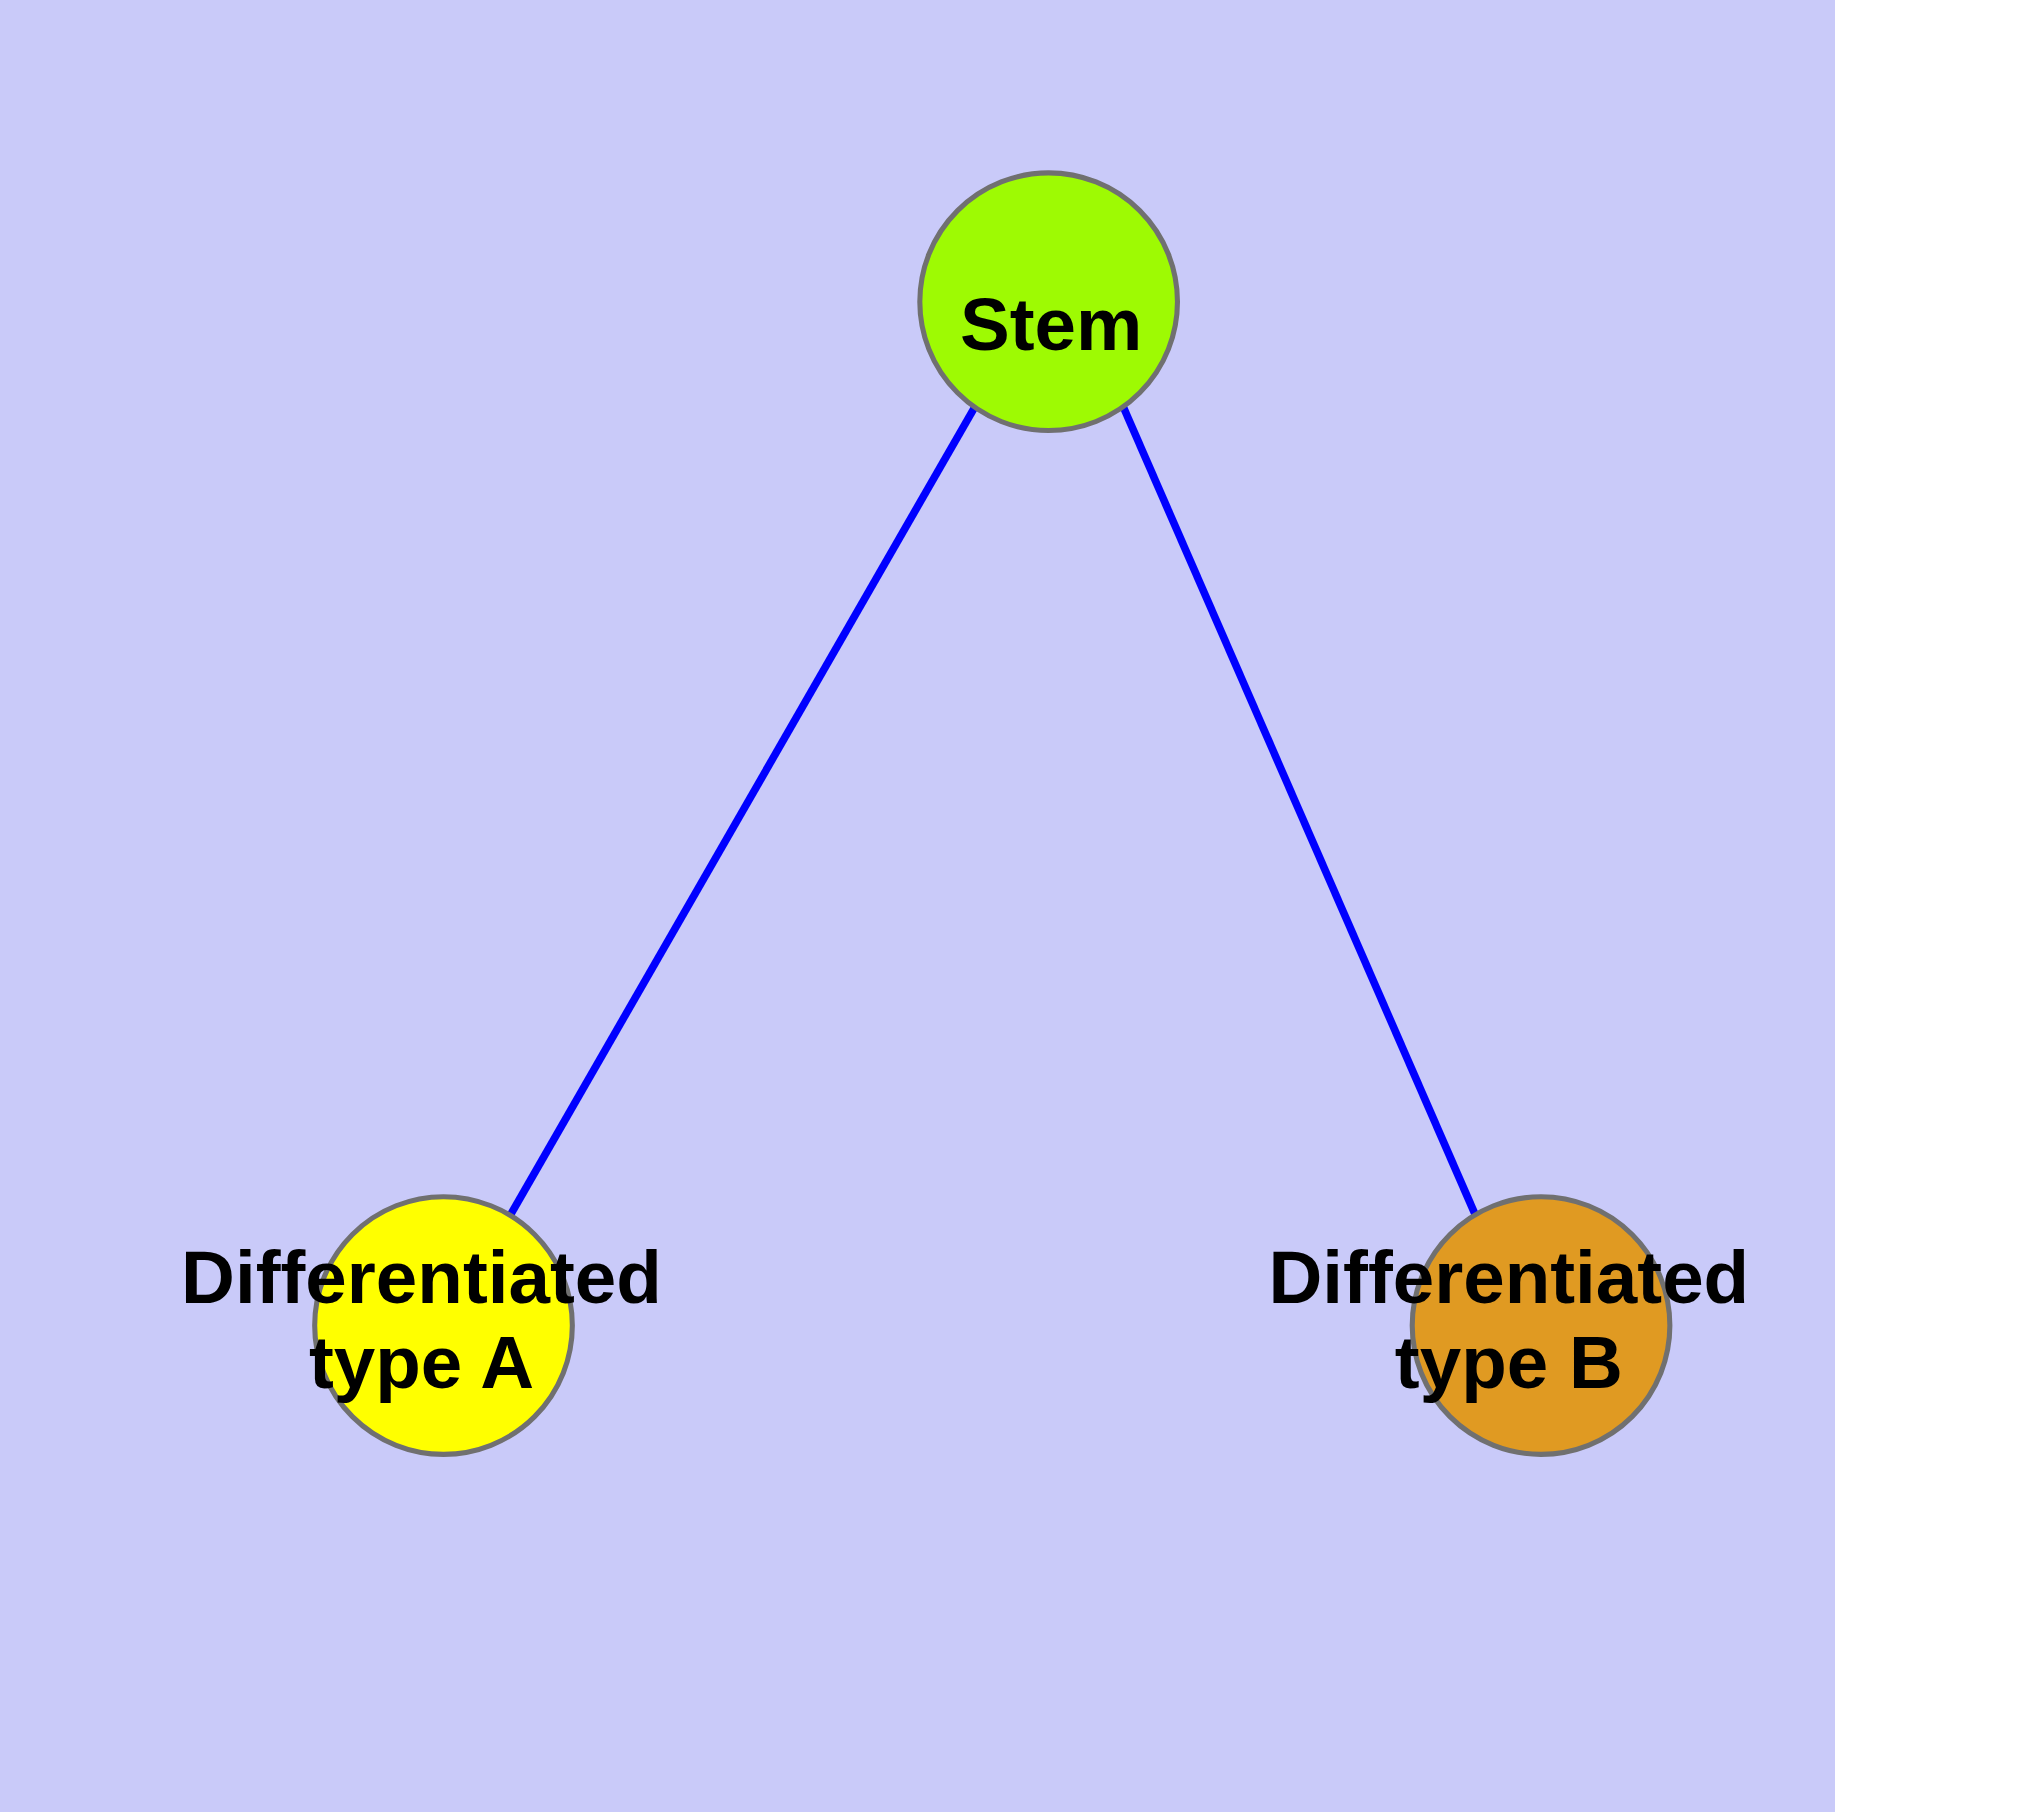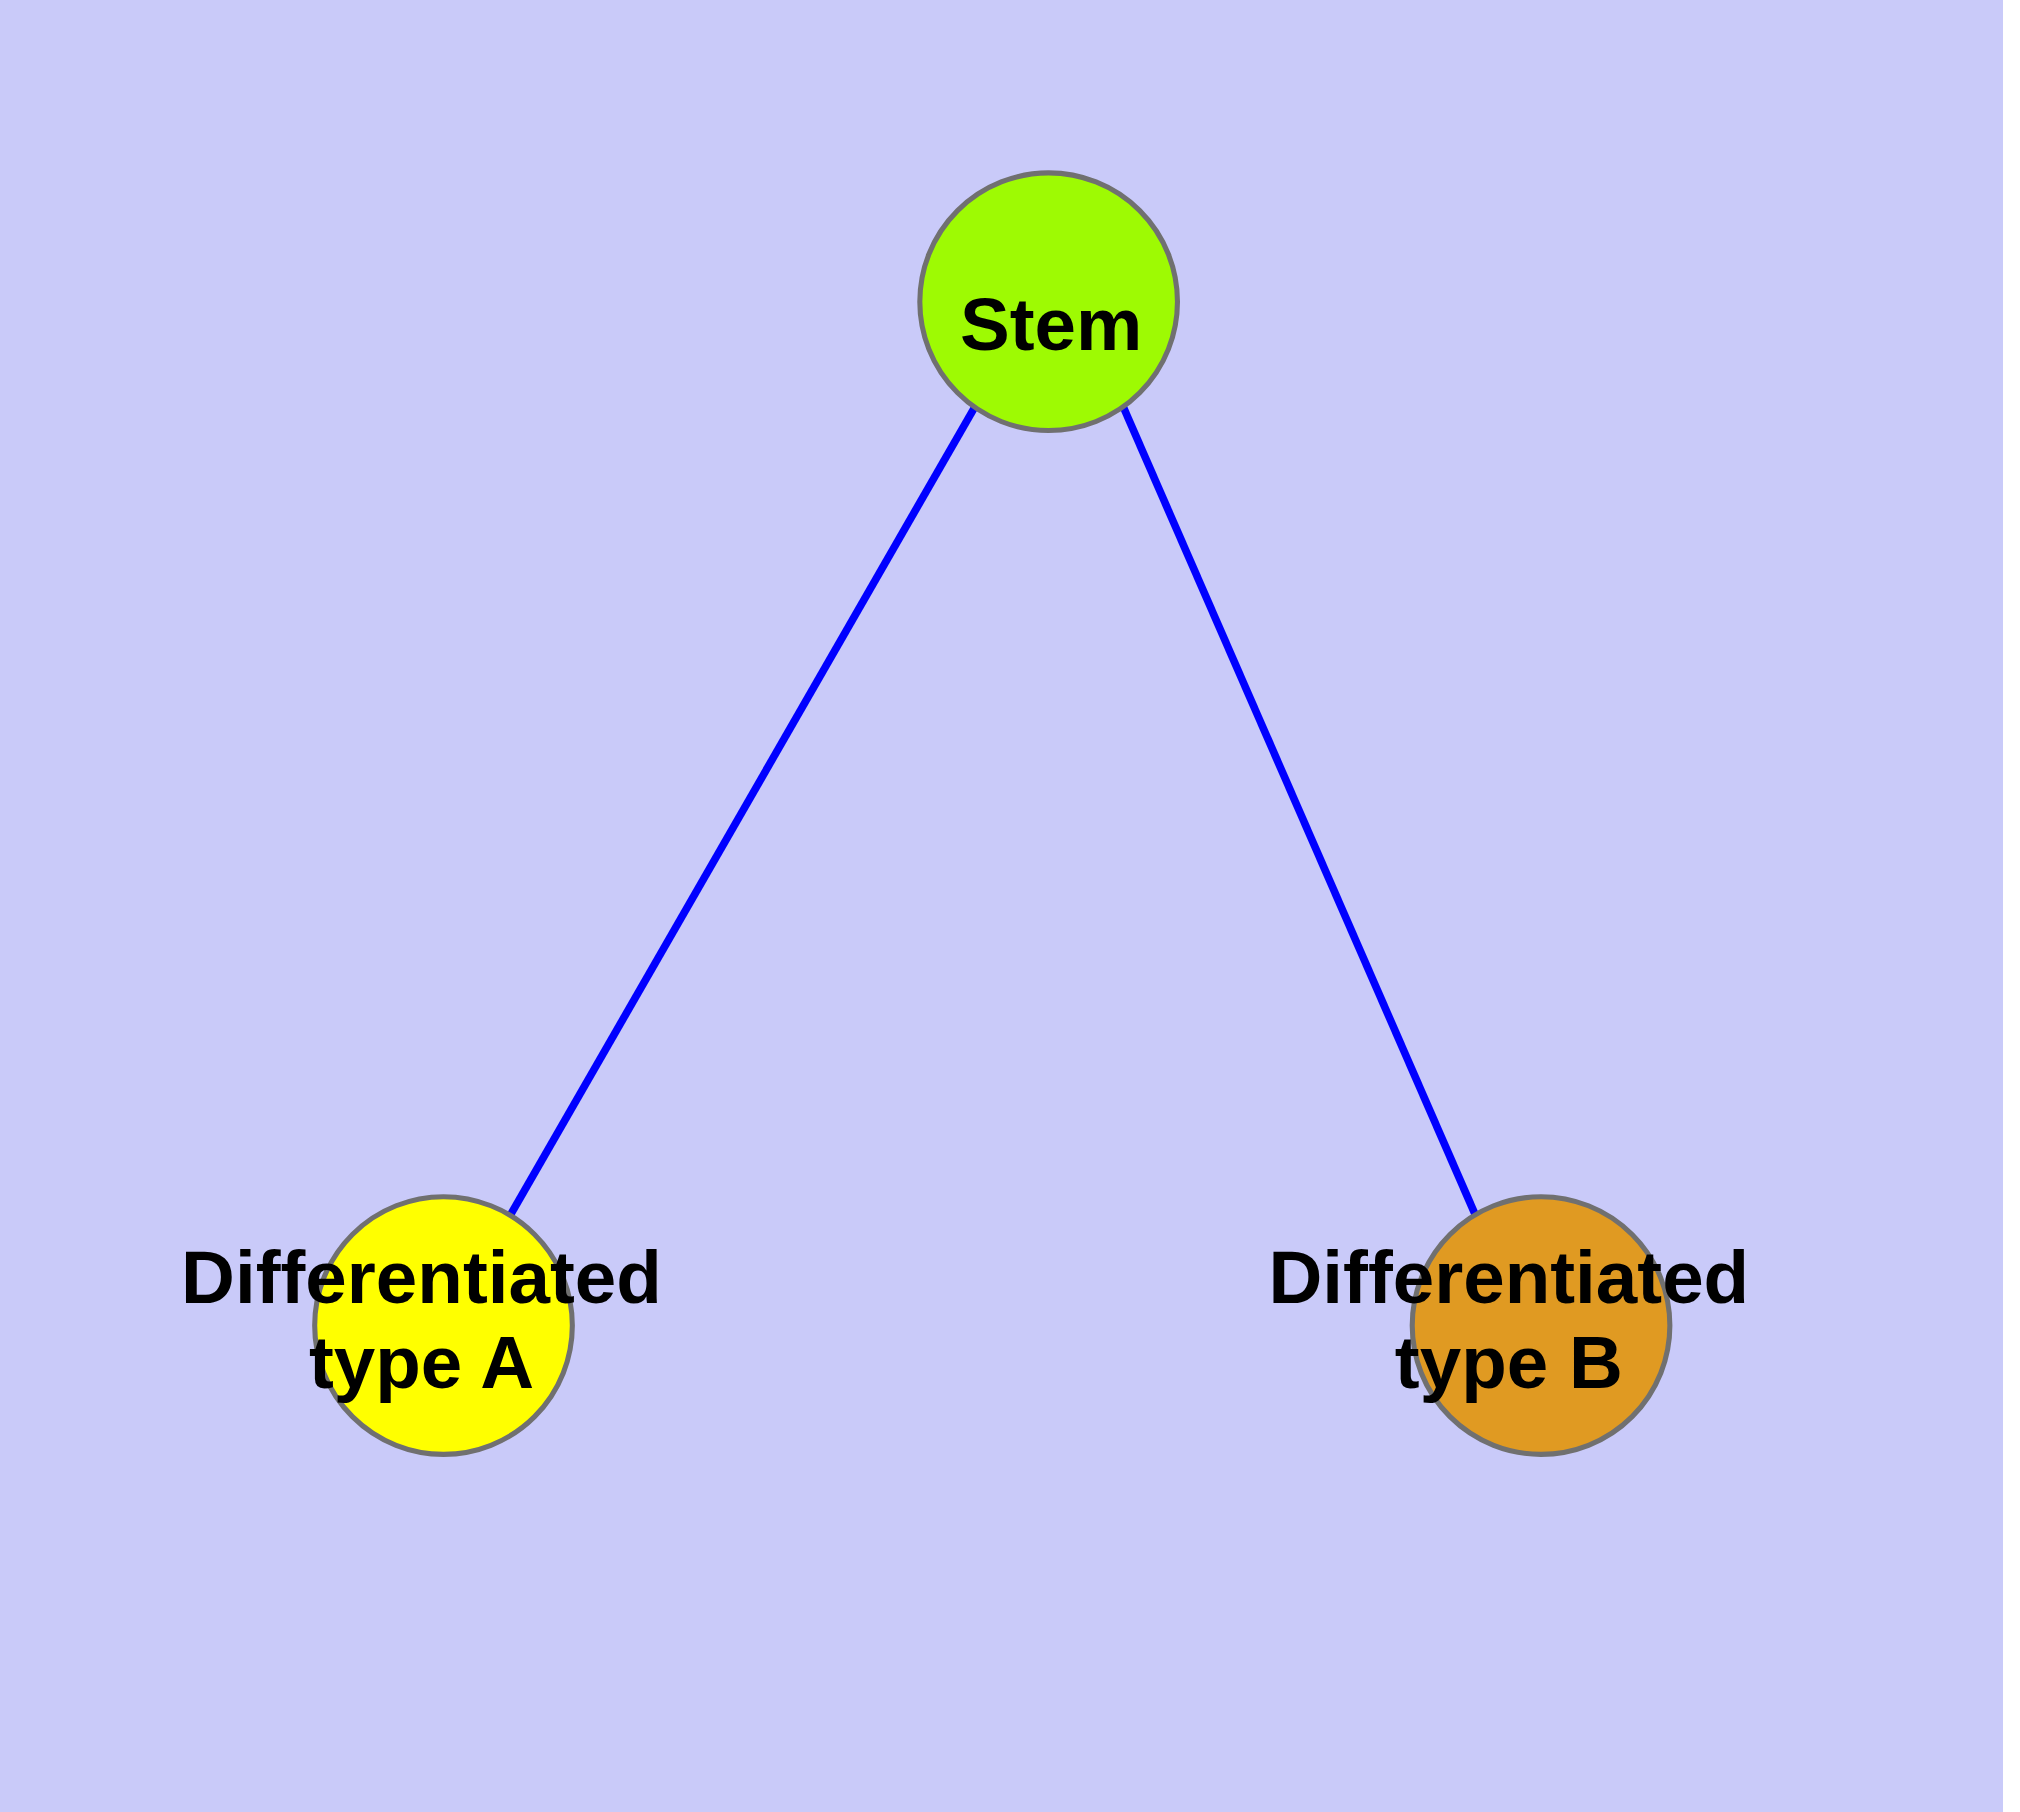--- a/index.html
+++ b/index.html
@@ -2,21 +2,21 @@
 <html style="font-size:13.6px"><head>
 <meta charset="utf-8">
 <style>
   html, body {
     margin: 0;
     padding: 0;
     background: #ffffff;
   }
   #canvas {
     position: relative;
-    width: 2003px;
+    width: 1835px;
     height: 1812px;
     background: #c9caf9;
     overflow: hidden;
     font-family: "Liberation Sans", sans-serif;
   }
   #graph-svg {
     position: absolute;
     inset: 0;
     width: 2021px;
     height: 1812px;

